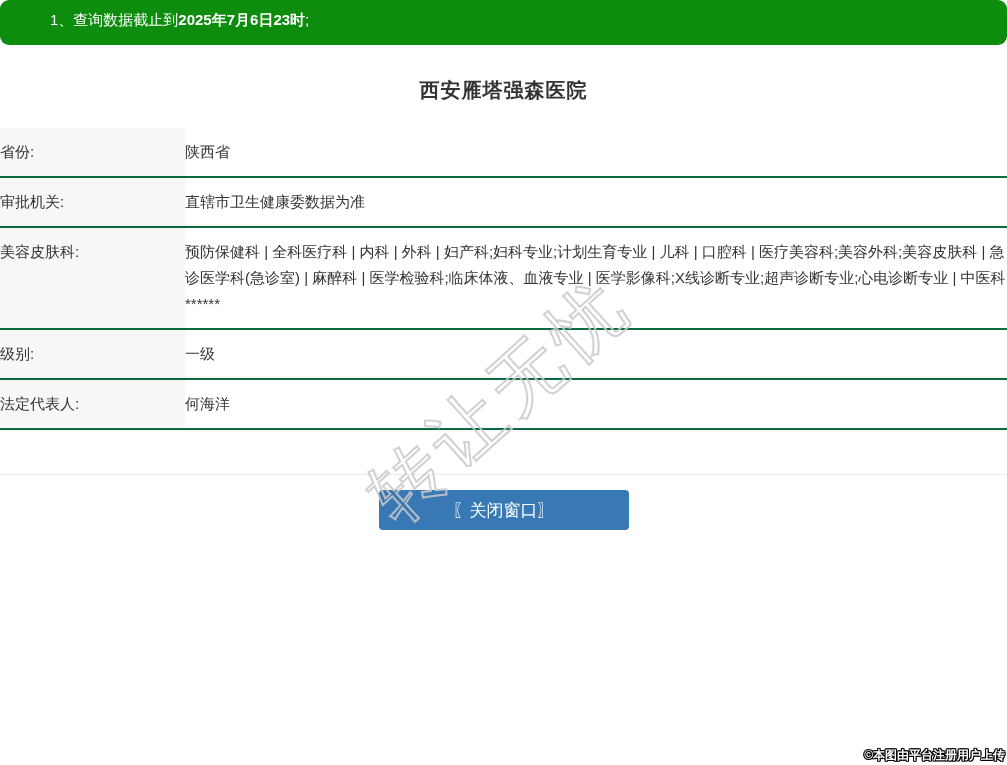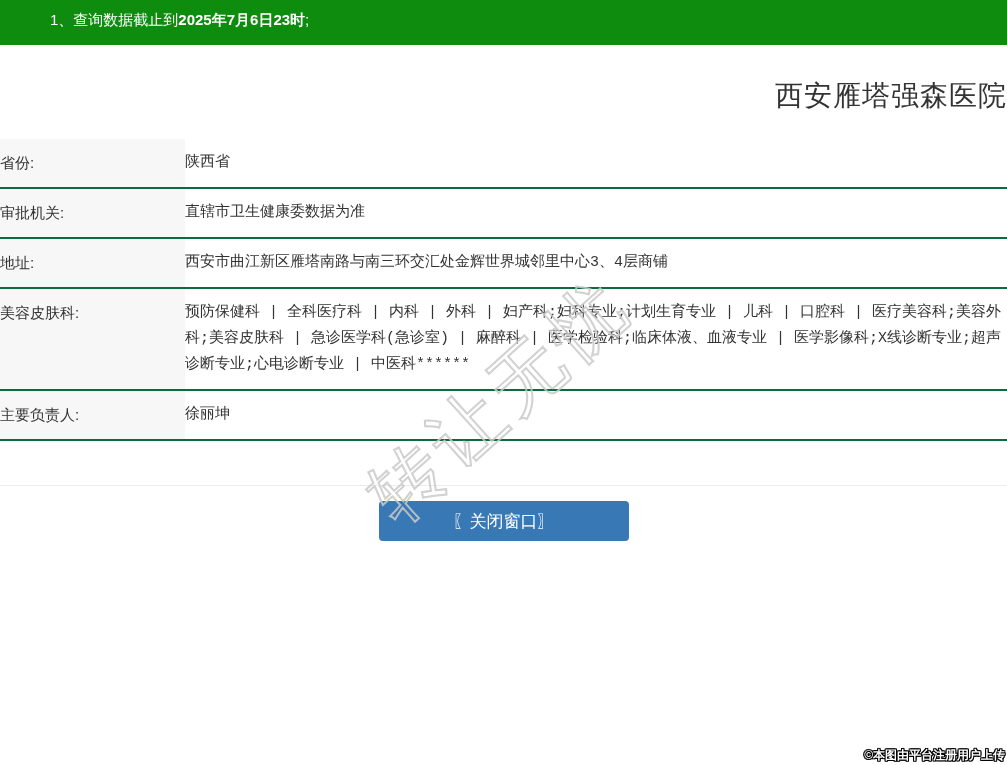--- a/index.html
+++ b/index.html
@@ -11,27 +11,28 @@
     position: relative;
     overflow: hidden;
   }
   
   .notice {
     background: #0e8c0e;
     color: #ffffff;
     padding: 7px 10px 12px 50px;
     font-size: 15px;
     line-height: 26px;
+    border-radius: 9px;
   }
   .notice .bold { font-weight: 700; }
   
   .page-title {
-    text-align: right;
-    font-size: 28px;
-    font-weight: 400;
+    text-align: center;
+    font-size: 20px;
+    font-weight: 700;
     color: #333333;
     margin: 32px 0 24px 0;
     letter-spacing: 1px;
   }
   
   table.info {
     width: 100%;
     border-collapse: collapse;
     table-layout: fixed;
     padding-left: 32px;
@@ -44,21 +45,20 @@
     padding: 11px 0;
   }
   td.cell-label {
     width: 185px;
     background: #f7f7f7;
     padding-left: 10px;
   }
   td.cell-value {
     padding-left: 25px;
     padding-right: 10px;
-    font-family: Liberation Mono, monospace;
   }
   
   .footer-divider {
     border: none;
     border-top: 1px solid #ececec;
     margin-top: 44px;
   }
   .close-button {
     display: block;
     margin: 15px auto 0 auto;
@@ -115,30 +115,30 @@
   <tbody>
     <tr>
       <td class="cell-label">省份:</td>
       <td class="cell-value">陕西省</td>
     </tr>
     <tr>
       <td class="cell-label">审批机关:</td>
       <td class="cell-value">直辖市卫生健康委数据为准</td>
     </tr>
     <tr>
-      <td class="cell-label">地址:</td>
-      <td class="cell-value">西安市曲江新区雁塔南路与南三环交汇处金辉世界城邻里中心3、4层商铺</td>
-    </tr>
-    <tr>
       <td class="cell-label">美容皮肤科:</td>
       <td class="cell-value">预防保健科 | 全科医疗科 | 内科 | 外科 | 妇产科;妇科专业;计划生育专业 | 儿科 | 口腔科 | 医疗美容科;美容外科;美容皮肤科 | 急诊医学科(急诊室) | 麻醉科 | 医学检验科;临床体液、血液专业 | 医学影像科;X线诊断专业;超声诊断专业;心电诊断专业 | 中医科******</td>
     </tr>
     <tr>
-      <td class="cell-label">主要负责人:</td>
-      <td class="cell-value">徐丽坤</td>
+      <td class="cell-label">级别:</td>
+      <td class="cell-value">一级</td>
+    </tr>
+    <tr>
+      <td class="cell-label">法定代表人:</td>
+      <td class="cell-value">何海洋</td>
     </tr>
   </tbody>
 </table>
 
 <hr class="footer-divider">
 
 <button class="close-button">〖关闭窗口〗</button>
 
 <div class="watermark">转让无忧</div>
 

